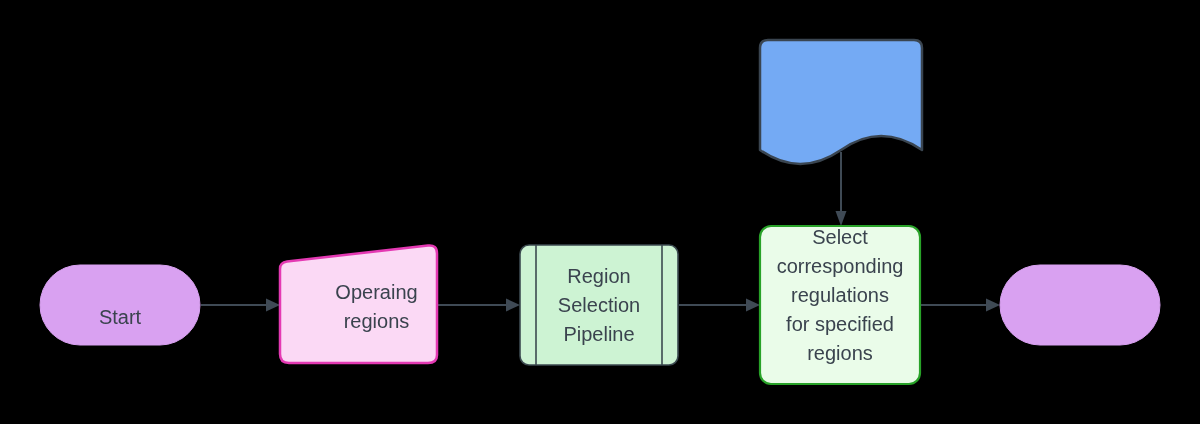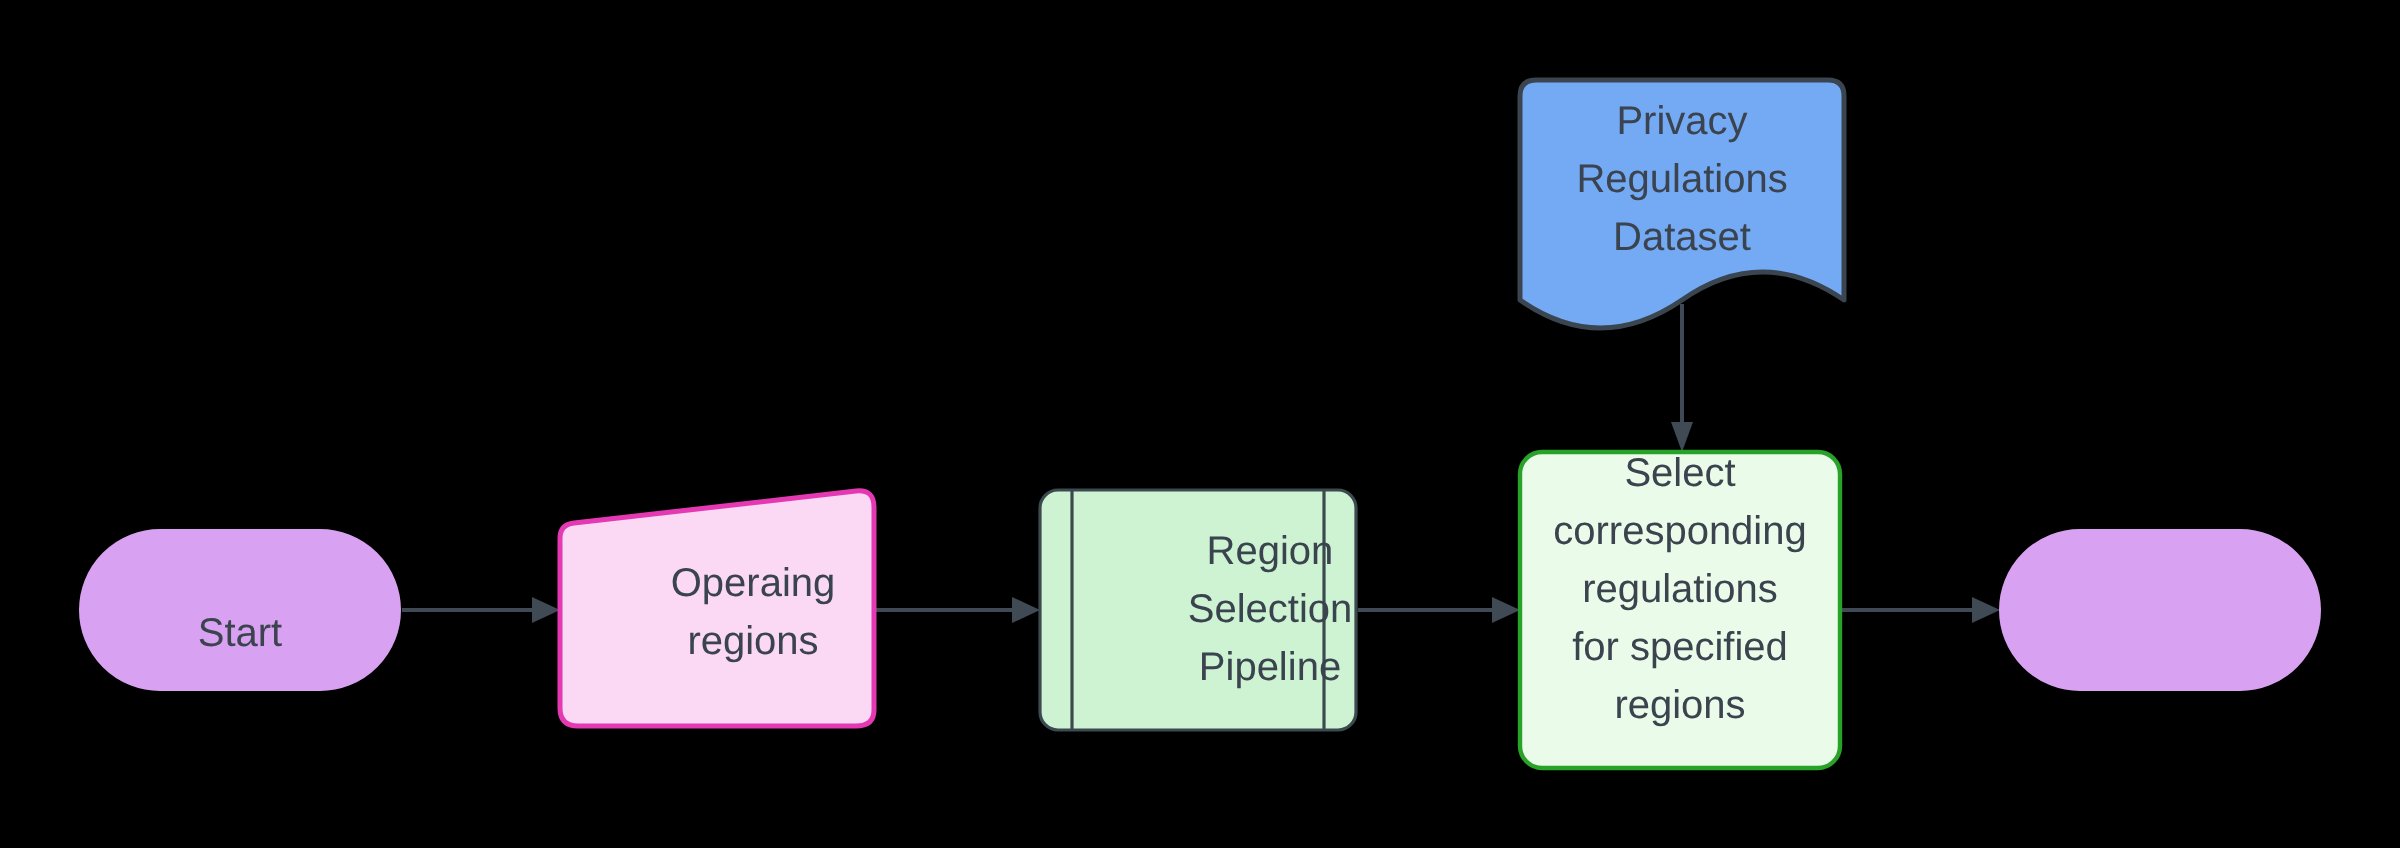--- a/index.html
+++ b/index.html
@@ -27,21 +27,21 @@
     justify-content: center;
     text-align: center;
     white-space: pre-line;
     color: #3a434e;
     font-size: 20px;
     line-height: 29px;
     pointer-events: none;
   }
   .lbl-start        { left: 40px;   top: 265px; width: 160px; height: 104px;  }
   .lbl-operating    { left: 298px;  top: 250px; width: 157px; height: 114px; }
-  .lbl-pipeline     { left: 520px;  top: 245px; width: 158px; height: 120px; margin-left: 36px; }
+  .lbl-pipeline     { left: 520px;  top: 245px; width: 158px; height: 120px; }
   .lbl-select       { left: 760px;  top: 214px; width: 160px; height: 162px; }
   .lbl-end          { left: 1000px; top: 265px; width: 160px; height: 80px;  }
   .lbl-document     { left: 760px;  top: 40px;  width: 162px; height: 100px; }
 </style>
 </head>
 <body>
 
 <div id="stage">
 
   <svg id="diagram-svg" width="1200" height="424" viewBox="0 0 1200 424">
@@ -99,17 +99,14 @@
   <div class="node-label lbl-pipeline">Region
 Selection
 Pipeline</div>
 
   <div class="node-label lbl-select">Select
 corresponding
 regulations
 for specified
 regions</div>
 
-  <div class="node-label lbl-document">Privacy
-Regulations
-Dataset</div>
 
 </div>
 
 </body></html>

